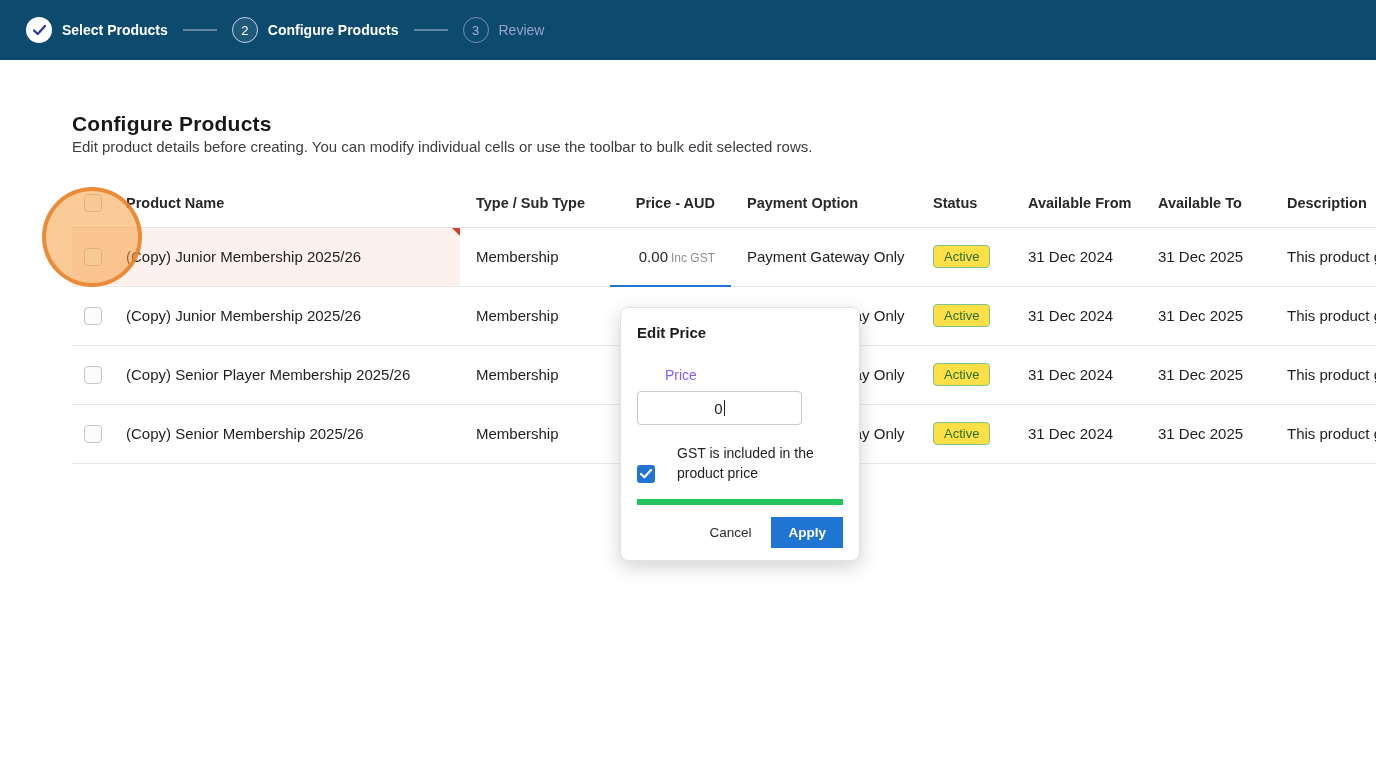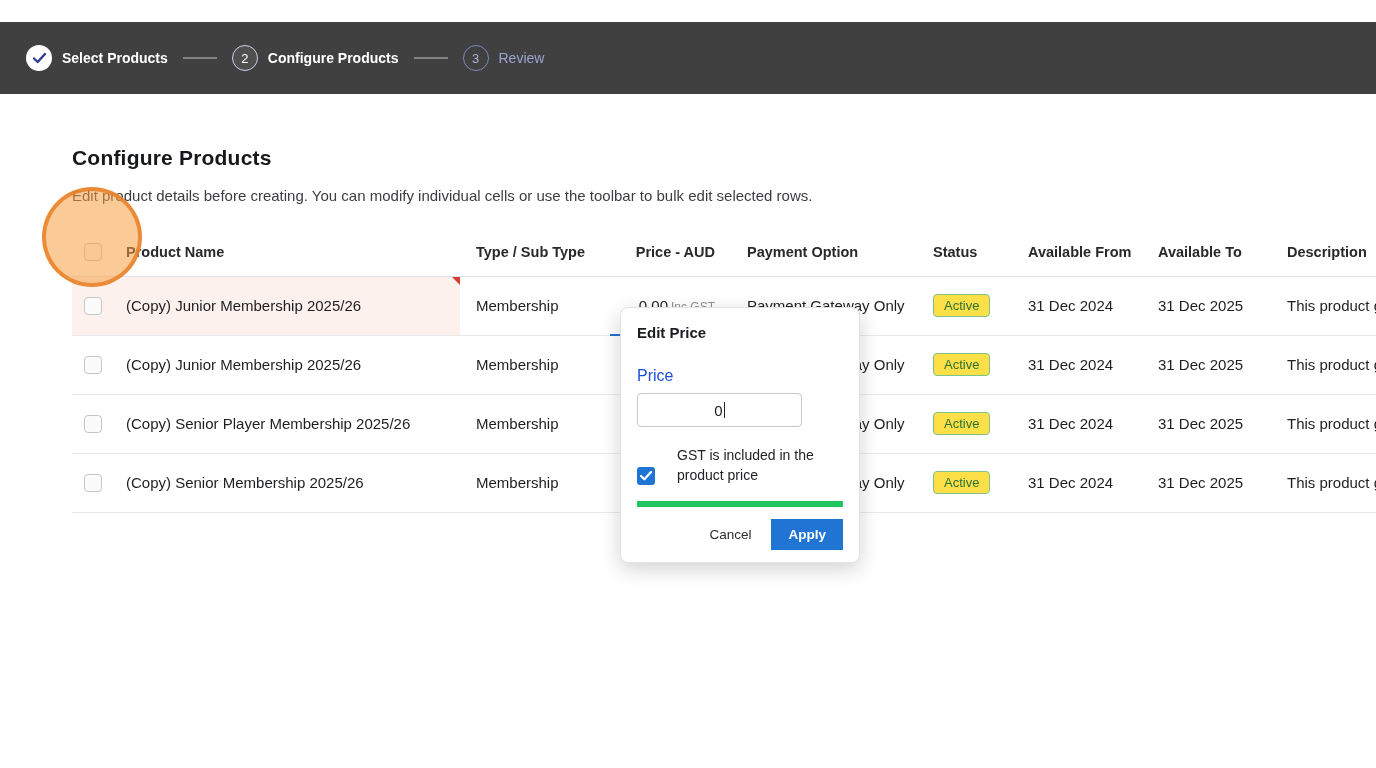--- a/index.html
+++ b/index.html
@@ -1,41 +1,41 @@
 <!DOCTYPE html>
 <html><head>
 <meta charset="utf-8">
 <style>
   * { margin: 0; padding: 0; box-sizing: border-box; }
   html, body { width: 1376px; height: 768px; background: #ffffff; font-family: "Liberation Sans", sans-serif; overflow: hidden; position: relative; }
 
   
   .topbar {
-    height: 72px; background: #404040; display: flex; align-items: center;
-    padding-left: 26px; color: #fff; margin-top: 22px;
+    height: 60px; background: #0c4a6e; display: flex; align-items: center;
+    padding-left: 26px; color: #fff;
   }
   .step { display: flex; align-items: center; cursor: default; }
   .step-circle {
     width: 26px; height: 26px; border-radius: 50%; display: flex;
     align-items: center; justify-content: center; font-size: 13px; flex: 0 0 auto;
   }
   .step-done .step-circle { background: #ffffff; color: #2e3d92; font-weight: 700; }
   .step-done .step-circle svg { display: block; }
   .step-active .step-circle { border: 1.5px solid #c9cfee; color: #ffffff; background: rgba(255,255,255,0.08); }
   .step-upcoming .step-circle { border: 1.5px solid #7e88bb; color: #aab1d8; background: transparent; }
   .step-label { margin-left: 10px; font-size: 14px; }
   .step-done .step-label { color: #ffffff; font-weight: 600; }
   .step-active .step-label { color: #ffffff; font-weight: 700; }
   .step-upcoming .step-label { color: #9aa3cf; font-weight: 400; }
   .step-connector { width: 34px; height: 2px; background: rgba(255,255,255,0.35); margin: 0 15px; }
 
   
   .content { padding: 0 0 0 72px; }
   .page-title { margin-top: 52px; font-size: 21px; font-weight: 700; color: #17181a; letter-spacing: .2px; }
-  .page-subtitle { margin-top: 17px; font-size: 15px; color: #3c3d40; }
+  .page-subtitle { margin-top: 2px; font-size: 15px; color: #3c3d40; }
 
   
   .table-wrap { margin-top: 24px; width: 1304px; overflow: hidden; }
   table.products { border-collapse: collapse; table-layout: fixed; width: 1359px; font-size: 15px; }
   th, td { text-align: left; padding: 0 16px; white-space: nowrap; overflow: hidden; }
   thead th { height: 48px; font-size: 14.5px; font-weight: 700; color: #29292b; border-bottom: 1px solid #e2e2e2; }
   tbody td { height: 59px; color: #1d1e20; border-bottom: 1px solid #e9e9e9; position: relative; }
   td.cb-cell, th.cb-cell { padding: 0 0 0 12px; overflow: visible; }
   .col-price, th.col-price { text-align: right; }
   .price-suffix { font-size: 12px; color: #8e8f92; margin-left: 3px; }
@@ -63,21 +63,21 @@
     border: 4px solid rgba(233,128,40,0.85); z-index: 60; pointer-events: none;
   }
 
   
   .popover {
     position: absolute; left: 620px; top: 307px; width: 240px; z-index: 100;
     background: #ffffff; border: 1px solid #e3e3e3; border-radius: 8px;
     box-shadow: 0 6px 20px rgba(0,0,0,0.18); padding: 16px 16px 12px 16px;
   }
   .popover-title { font-size: 15px; font-weight: 700; color: #1c1d1f; }
-  .field-label { margin-top: 26px; font-size: 16px; color: #1d4ed8; }
+  .field-label { margin-top: 26px; font-size: 14px; color: #8b5cf6; margin-left: 28px; }
   .price-input {
     margin-top: 8px; width: 165px; height: 34px; border: 1px solid #c9c9cb;
     border-radius: 4px; background: #fff; display: flex; align-items: center;
     justify-content: center; font-size: 15px; color: #1c1d1f;
   }
   .caret { display: inline-block; width: 1px; height: 16px; background: #222; margin-left: 1px; animation: blink 1s steps(1) infinite; }
   @keyframes blink { 50% { opacity: 0; } }
 
   .gst-row { margin-top: 18px; display: flex; align-items: flex-end; gap: 22px; }
   .checkbox-checked {

